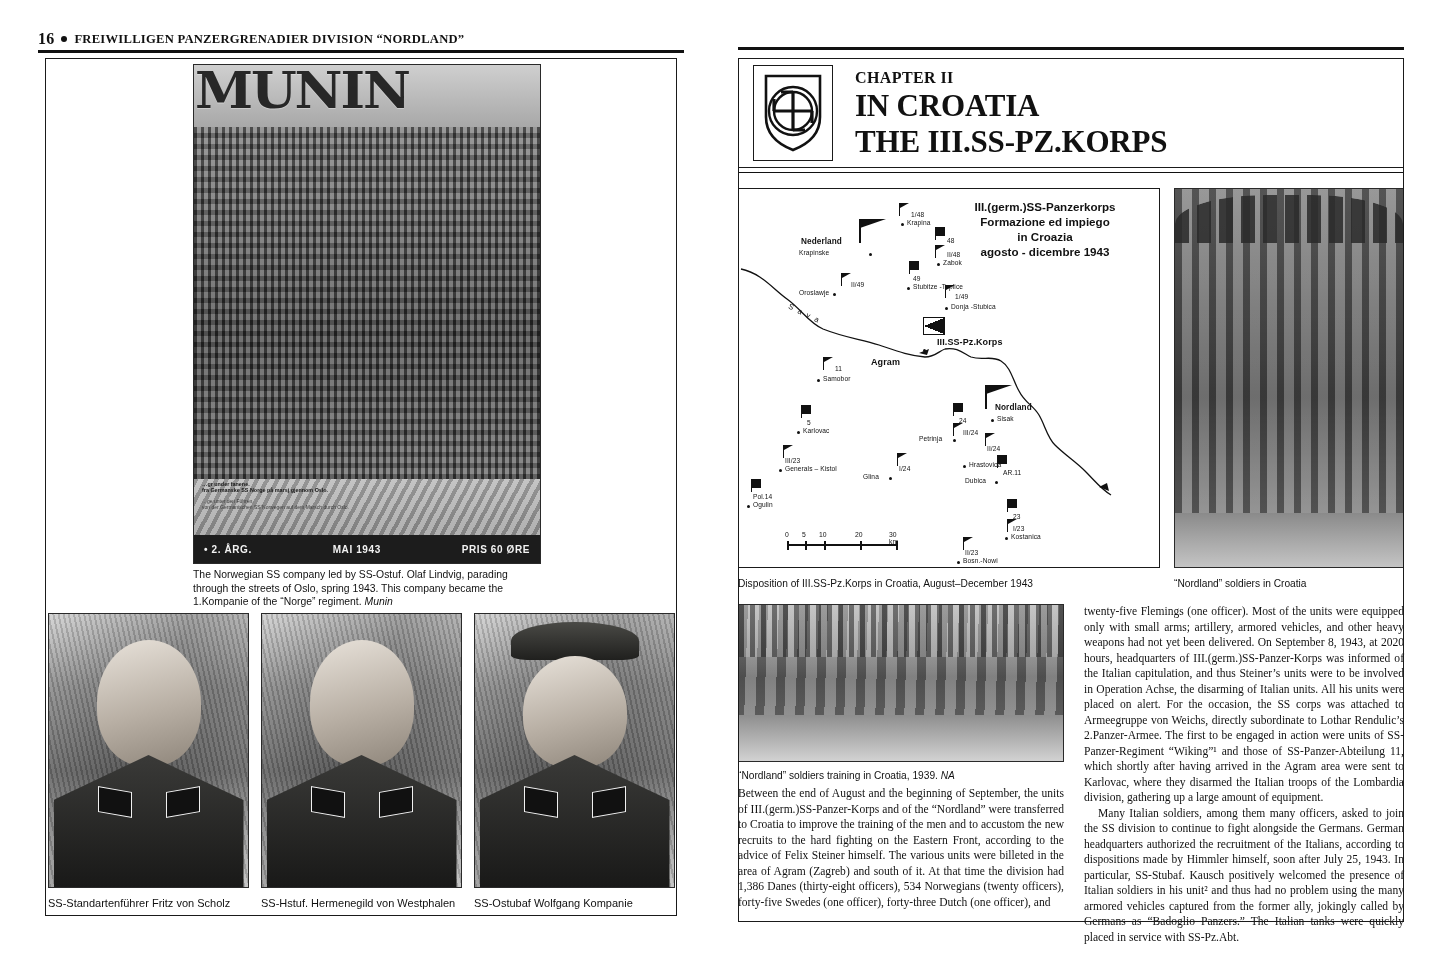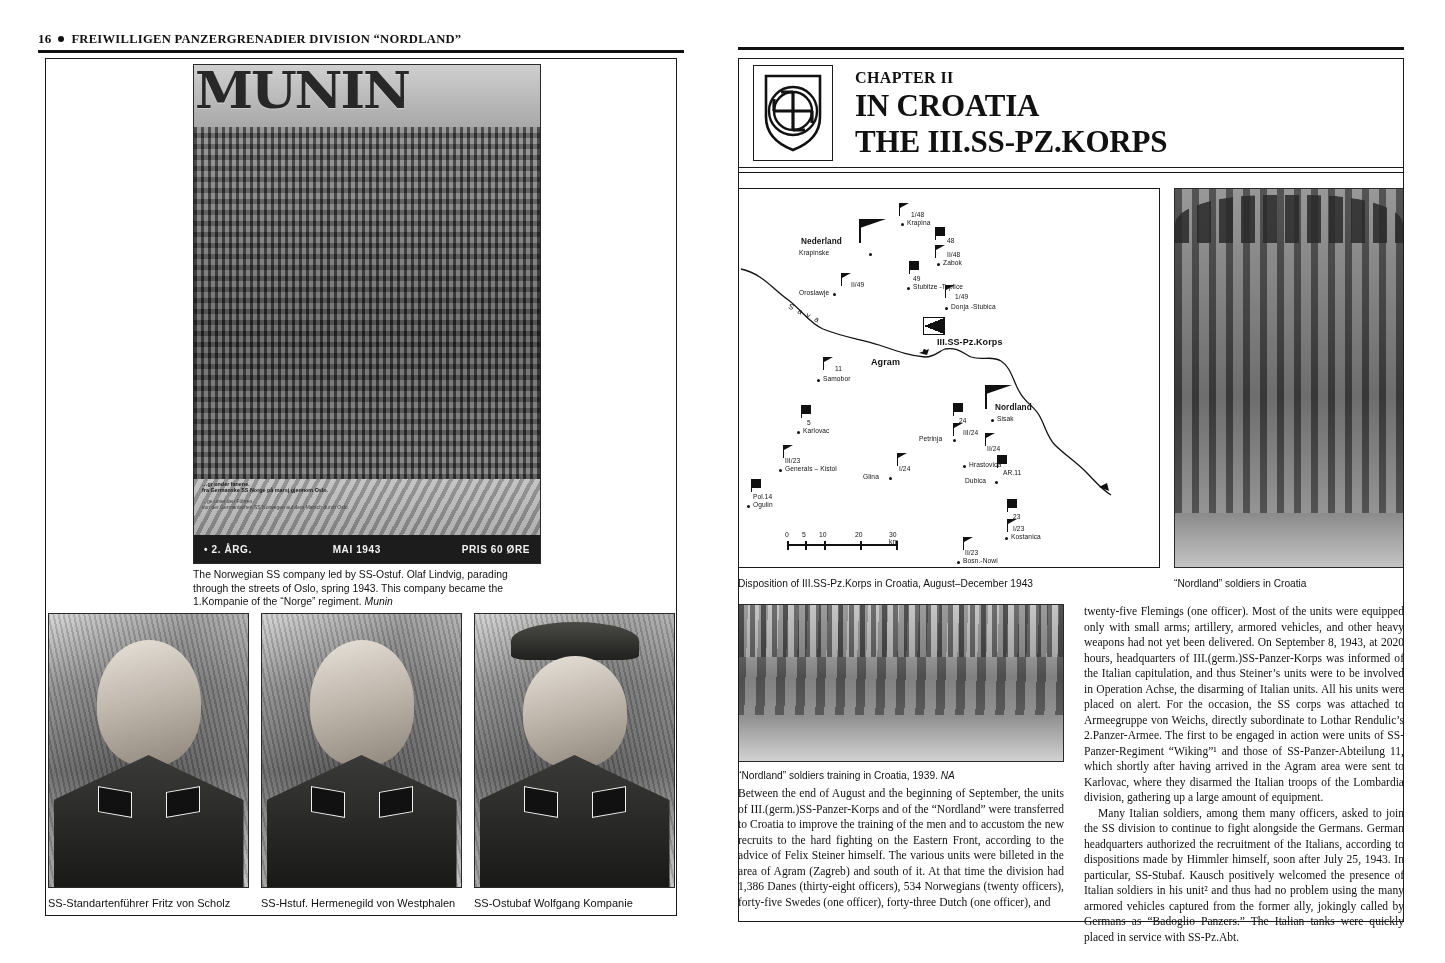--- a/index.html
+++ b/index.html
@@ -21,21 +21,21 @@
     background:#d8d8d8;
   }
 
   
   .l-header {
     position:absolute; left:38px; top:28px; width:646px; height:22px;
     display:flex; align-items:center; gap:7px;
   }
   .folio {
     font-family:"Liberation Serif", serif;
-    font-size:13px; font-weight:700; color:#111; letter-spacing:0.2px;
+    font-size:16px; font-weight:700; color:#111; letter-spacing:0.2px;
   }
   .bullet { width:6px; height:6px; border-radius:50%; background:#111; display:inline-block; }
   .l-header-title {
     font-family:"Liberation Serif", serif;
     font-size:12.6px; font-weight:700; color:#111;
     letter-spacing:0.25px; white-space:nowrap;
     font-variant: small-caps;
     text-transform: uppercase;
   }
   .rule-thick {
@@ -388,20 +388,26 @@
         <div class="chapter-eyebrow">Chapter II</div>
         <div class="chapter-title">IN CROATIA</div>
         <div class="chapter-title">THE III.SS-PZ.KORPS</div>
       </div>
     </div>
     <div class="r-rule-under"></div>
 
     <div class="map-box">
       <div class="map-inner">
 
+        <div class="map-title">
+          <div>III.(germ.)SS-Panzerkorps</div>
+          <div>Formazione ed impiego</div>
+          <div>in Croazia</div>
+          <div>agosto - dicembre 1943</div>
+        </div>
 
         <svg width="422" height="380" viewBox="0 0 422 380" style="position:absolute;inset:0;" aria-hidden="true">
           <path class="river" d="M2 80 C22 84 34 100 48 110 C62 120 70 134 84 140
                                  C104 148 120 150 140 156 C158 162 168 166 186 168
                                  C196 168 200 162 206 160"></path>
           <path class="river" d="M206 160 C218 158 224 164 232 168 C244 172 252 166 262 172
                                  C272 178 274 192 280 202 C286 214 294 216 300 226
                                  C306 236 308 248 316 256 C326 266 336 272 346 282
                                  C356 292 362 300 372 306"></path>
           <path d="M180 164 l10 -4 l-2 6 Z" fill="#111"></path>

